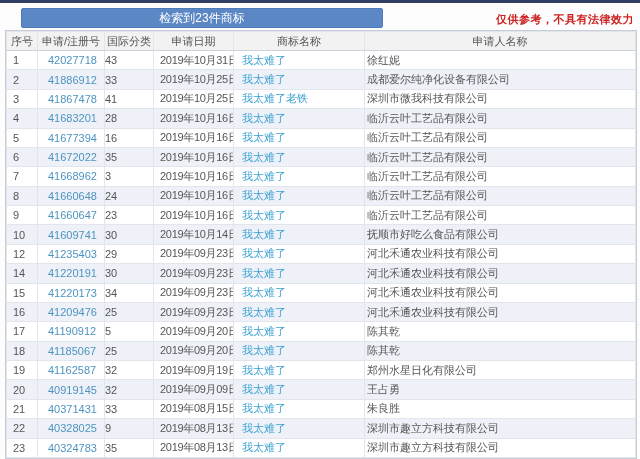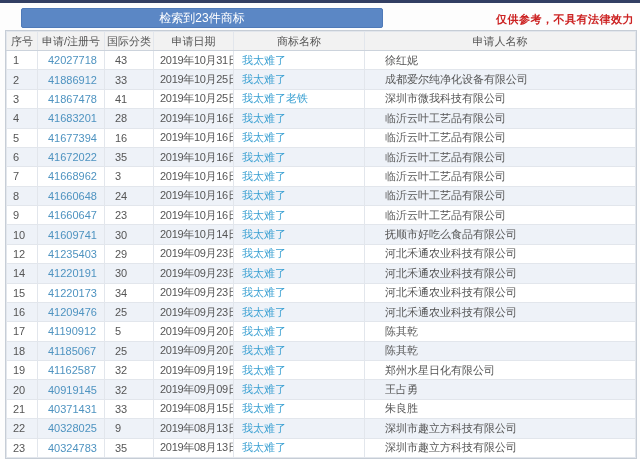--- a/index.html
+++ b/index.html
@@ -61,24 +61,24 @@
     background: #f2f2f2;
     border-bottom: 1px solid #ccd3dc;
     color: #555;
     font-weight: normal;
     text-align: center;
   }
   tbody tr:nth-child(even) td { background: #eef2f8; }
   tbody td { color: #555; }
   td.td-no        { padding-left: 6px;  }
   td.td-regno     { padding-left: 10px; }
-  td.td-class     { padding-left: 10px; }
+  td.td-class     { padding-left: 0; }
   td.td-date      { padding-left: 6px;  letter-spacing: -0.3px; }
   td.td-mark      { padding-left: 8px;  }
-  td.td-applicant { padding-left: 20px; }
+  td.td-applicant { padding-left: 2px; }
   .regno-link { color: #4e93c0; cursor: pointer; text-decoration: none; }
   .mark-link  { color: #3aa0d2; cursor: pointer; text-decoration: none; }
 </style>
 </head>
 <body>
 
 <div class="top-line"></div>
 
 <div class="result-banner">检索到23件商标</div>
 

